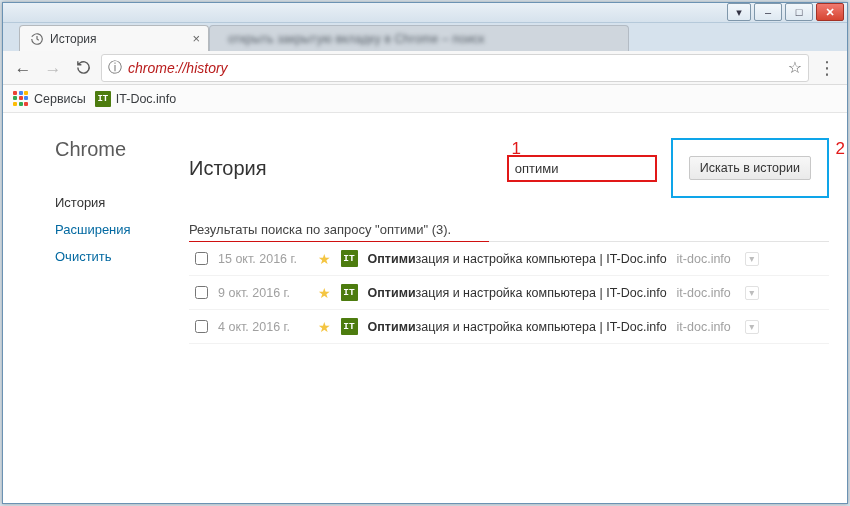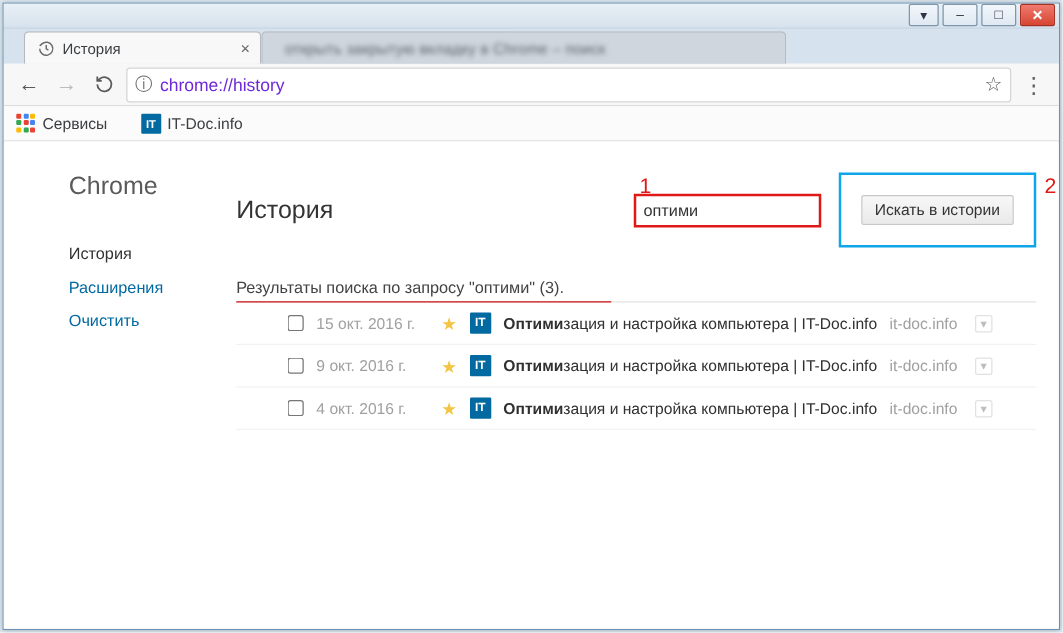--- a/index.html
+++ b/index.html
@@ -93,57 +93,57 @@
   .navbtn.fwd { color:#bcbcbc; }
   .omnibox {
     flex: 1;
     height: 28px;
     border: 1px solid #d5d5d5;
     border-radius: 3px;
     background: #fff;
     display:flex; align-items:center;
     padding: 0 6px; gap:6px;
   }
-  .omni-url { flex:1; font-size:14px; color:#6d28d9; }
+  .omni-url { flex:1; font-size:14px; color:#b91c1c;font-style:italic; }
   .omni-icon { color:#6d6d6d; font-size:14px;}
   .star { color:#606060; font-size:16px;}
   .menu-dots {
     width:24px;height:24px;display:flex;align-items:center;justify-content:center;
     color:#5f5f5f;font-size:18px;
   }
   
   .bookmarkbar {
     height: 28px;
     background: #fbfbfb;
     border-bottom: 1px solid #e5e5e5;
     display:flex;align-items:center;
     padding: 0 10px;
-    gap: 27px;
+    gap: 9px;
     font-size: 12.5px;
     color:#3a3d41;
   }
   .apps-ico {
     width:16px;height:16px;
     display:grid;grid-template-columns:repeat(3,4px);grid-template-rows:repeat(3,4px);
     gap:1.5px;
   }
   .apps-ico span{width:4px;height:4px;border-radius:1px;}
   .apps-ico span:nth-child(1){background:#ea4335;}
   .apps-ico span:nth-child(2){background:#4285f4;}
   .apps-ico span:nth-child(3){background:#fbbc05;}
   .apps-ico span:nth-child(4){background:#34a853;}
   .apps-ico span:nth-child(5){background:#ea4335;}
   .apps-ico span:nth-child(6){background:#4285f4;}
   .apps-ico span:nth-child(7){background:#fbbc05;}
   .apps-ico span:nth-child(8){background:#34a853;}
   .apps-ico span:nth-child(9){background:#ea4335;}
   .bm-item{display:flex;align-items:center;gap:5px;cursor:default;}
   .it-favicon {
-    width:16px;height:16px;background:#0369a1;color:#fff;font-size:9px;font-weight:bold;
-    display:flex;align-items:center;justify-content:center;border-radius:1px;
+    width:16px;height:16px;background:#4d7c0f;color:#fff;font-size:9px;font-weight:bold;
+    display:flex;align-items:center;justify-content:center;border-radius:1px;font-family:Liberation Mono, monospace;
   }
   
   .content {
     position:absolute; top:111px; left:0; right:0; bottom:0;
     background:#fff;
     display:flex;
   }
   .sidebar {
     width: 150px;
     padding: 24px 0 0 26px;
@@ -216,21 +216,20 @@
     content:"";
     position:absolute; left:0; bottom:-1px;
     width: 300px; height:1px; background:#d01010;
   }
   .entry {
     display:flex; align-items:center;
     height: 34px;
     border-bottom: 1px solid #f2f2f2;
     gap: 10px;
     font-size: 12.5px;
-    justify-content: center;
   }
   .entry input[type=checkbox]{ margin-left:6px; }
   .entry .date { color:#a0a0a0; width:90px; }
   .entry .star-ico { color:#f4c542; font-size:14px;}
   .entry .it-favicon { width:17px;height:17px;font-size:9.5px;}
   .page-link { color:#303030; }
   .page-link .bold { font-weight:bold; }
   .entry .domain { color:#a0a0a0; }
   .entry .drop { color:#bdbdbd; font-size:10px; margin-left:4px;width:14px;height:14px;border:1px solid #e1e1e1;display:flex;align-items:center;justify-content:center;border-radius:2px;}
 </style>

